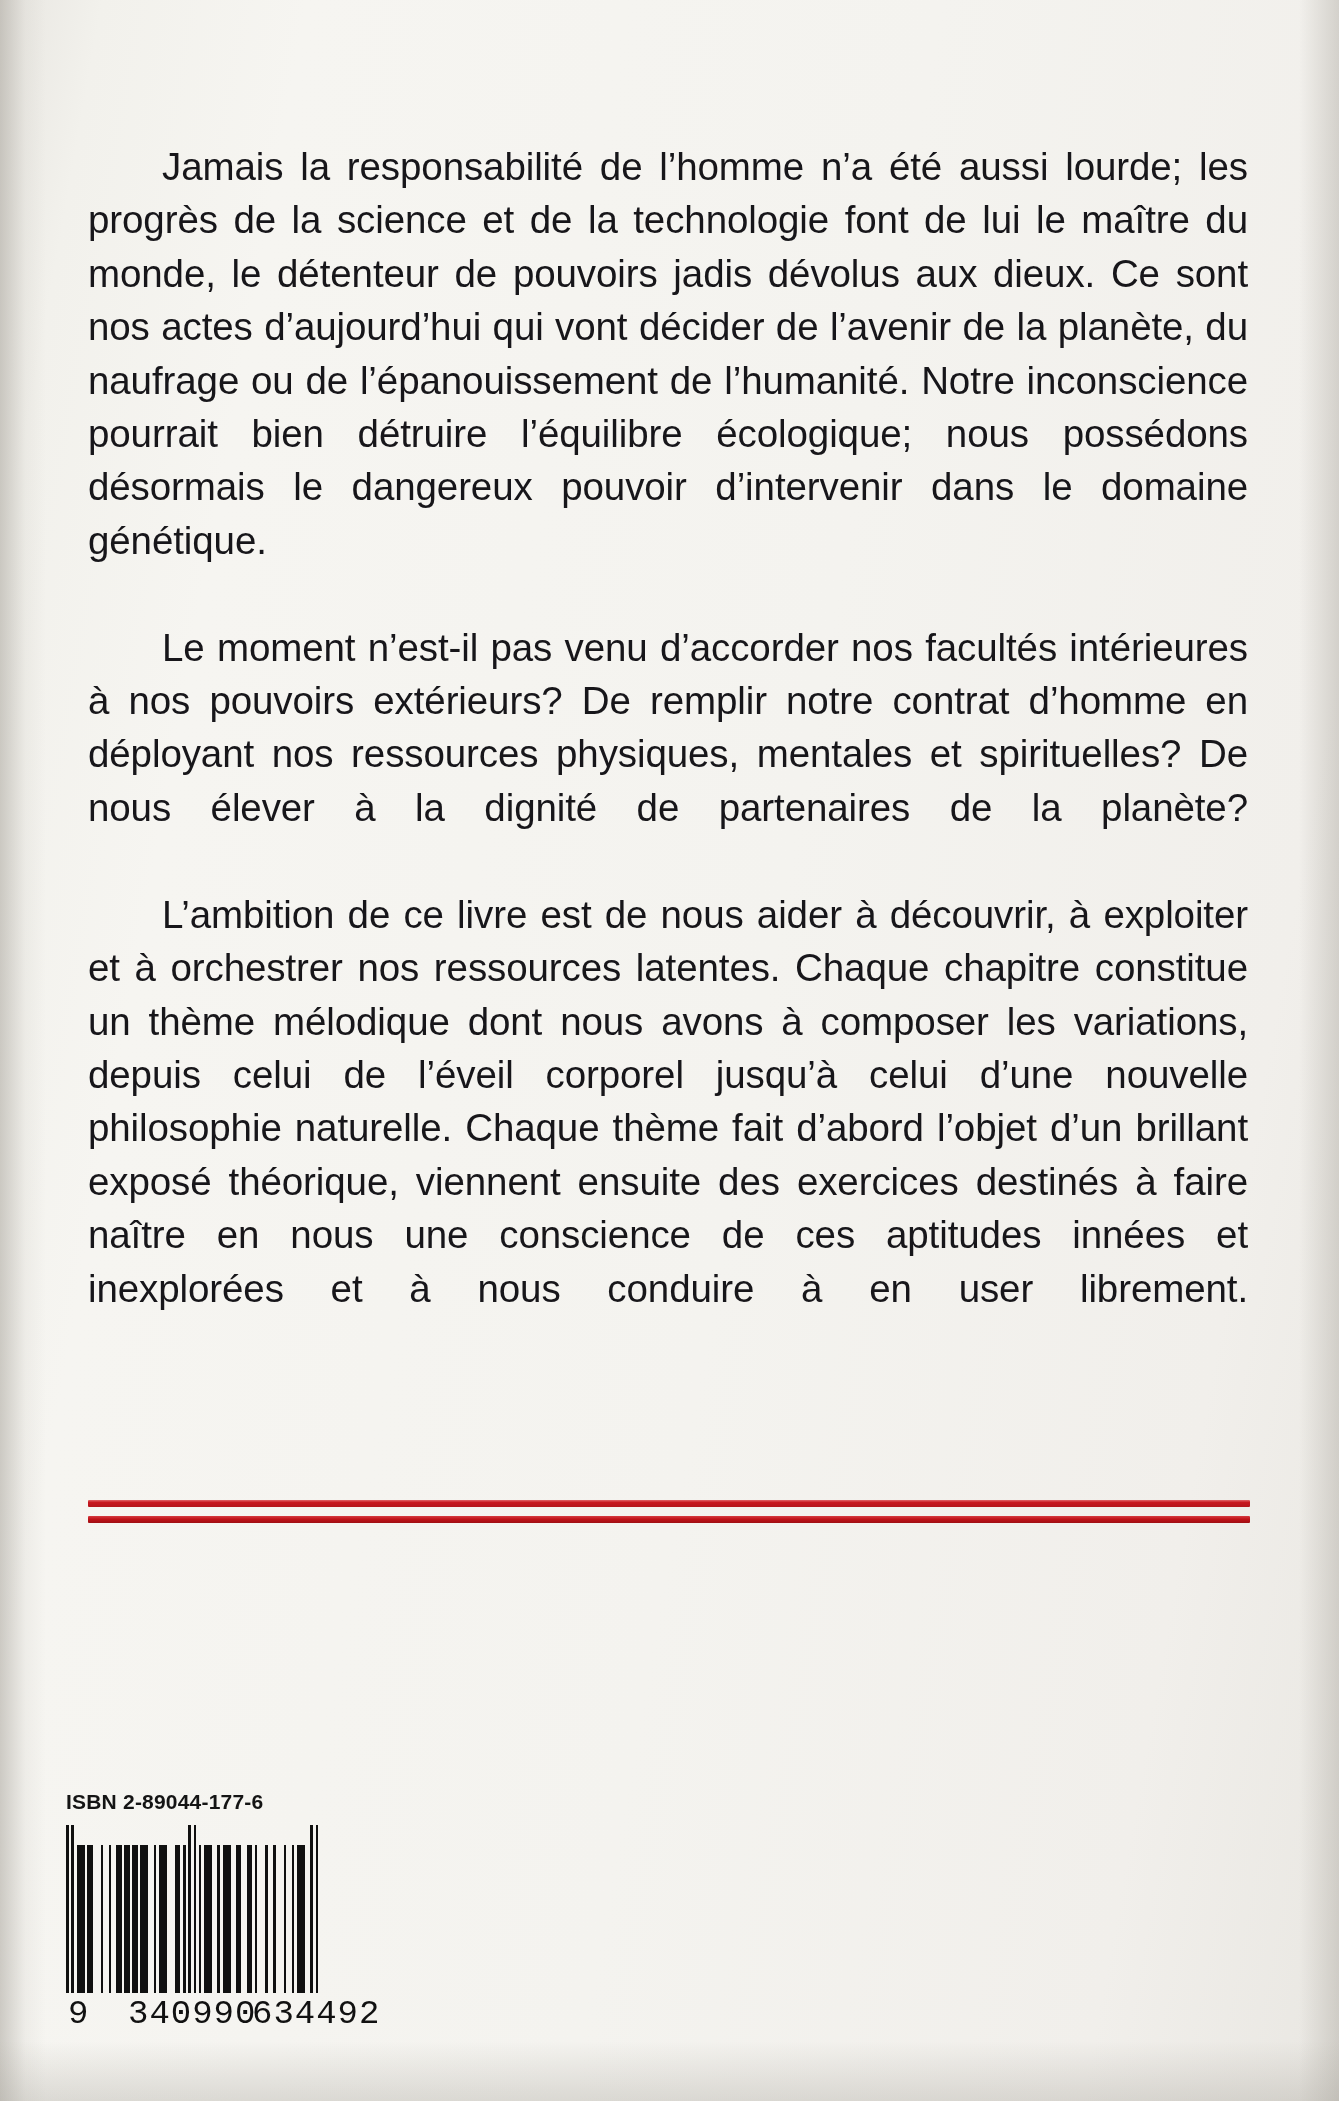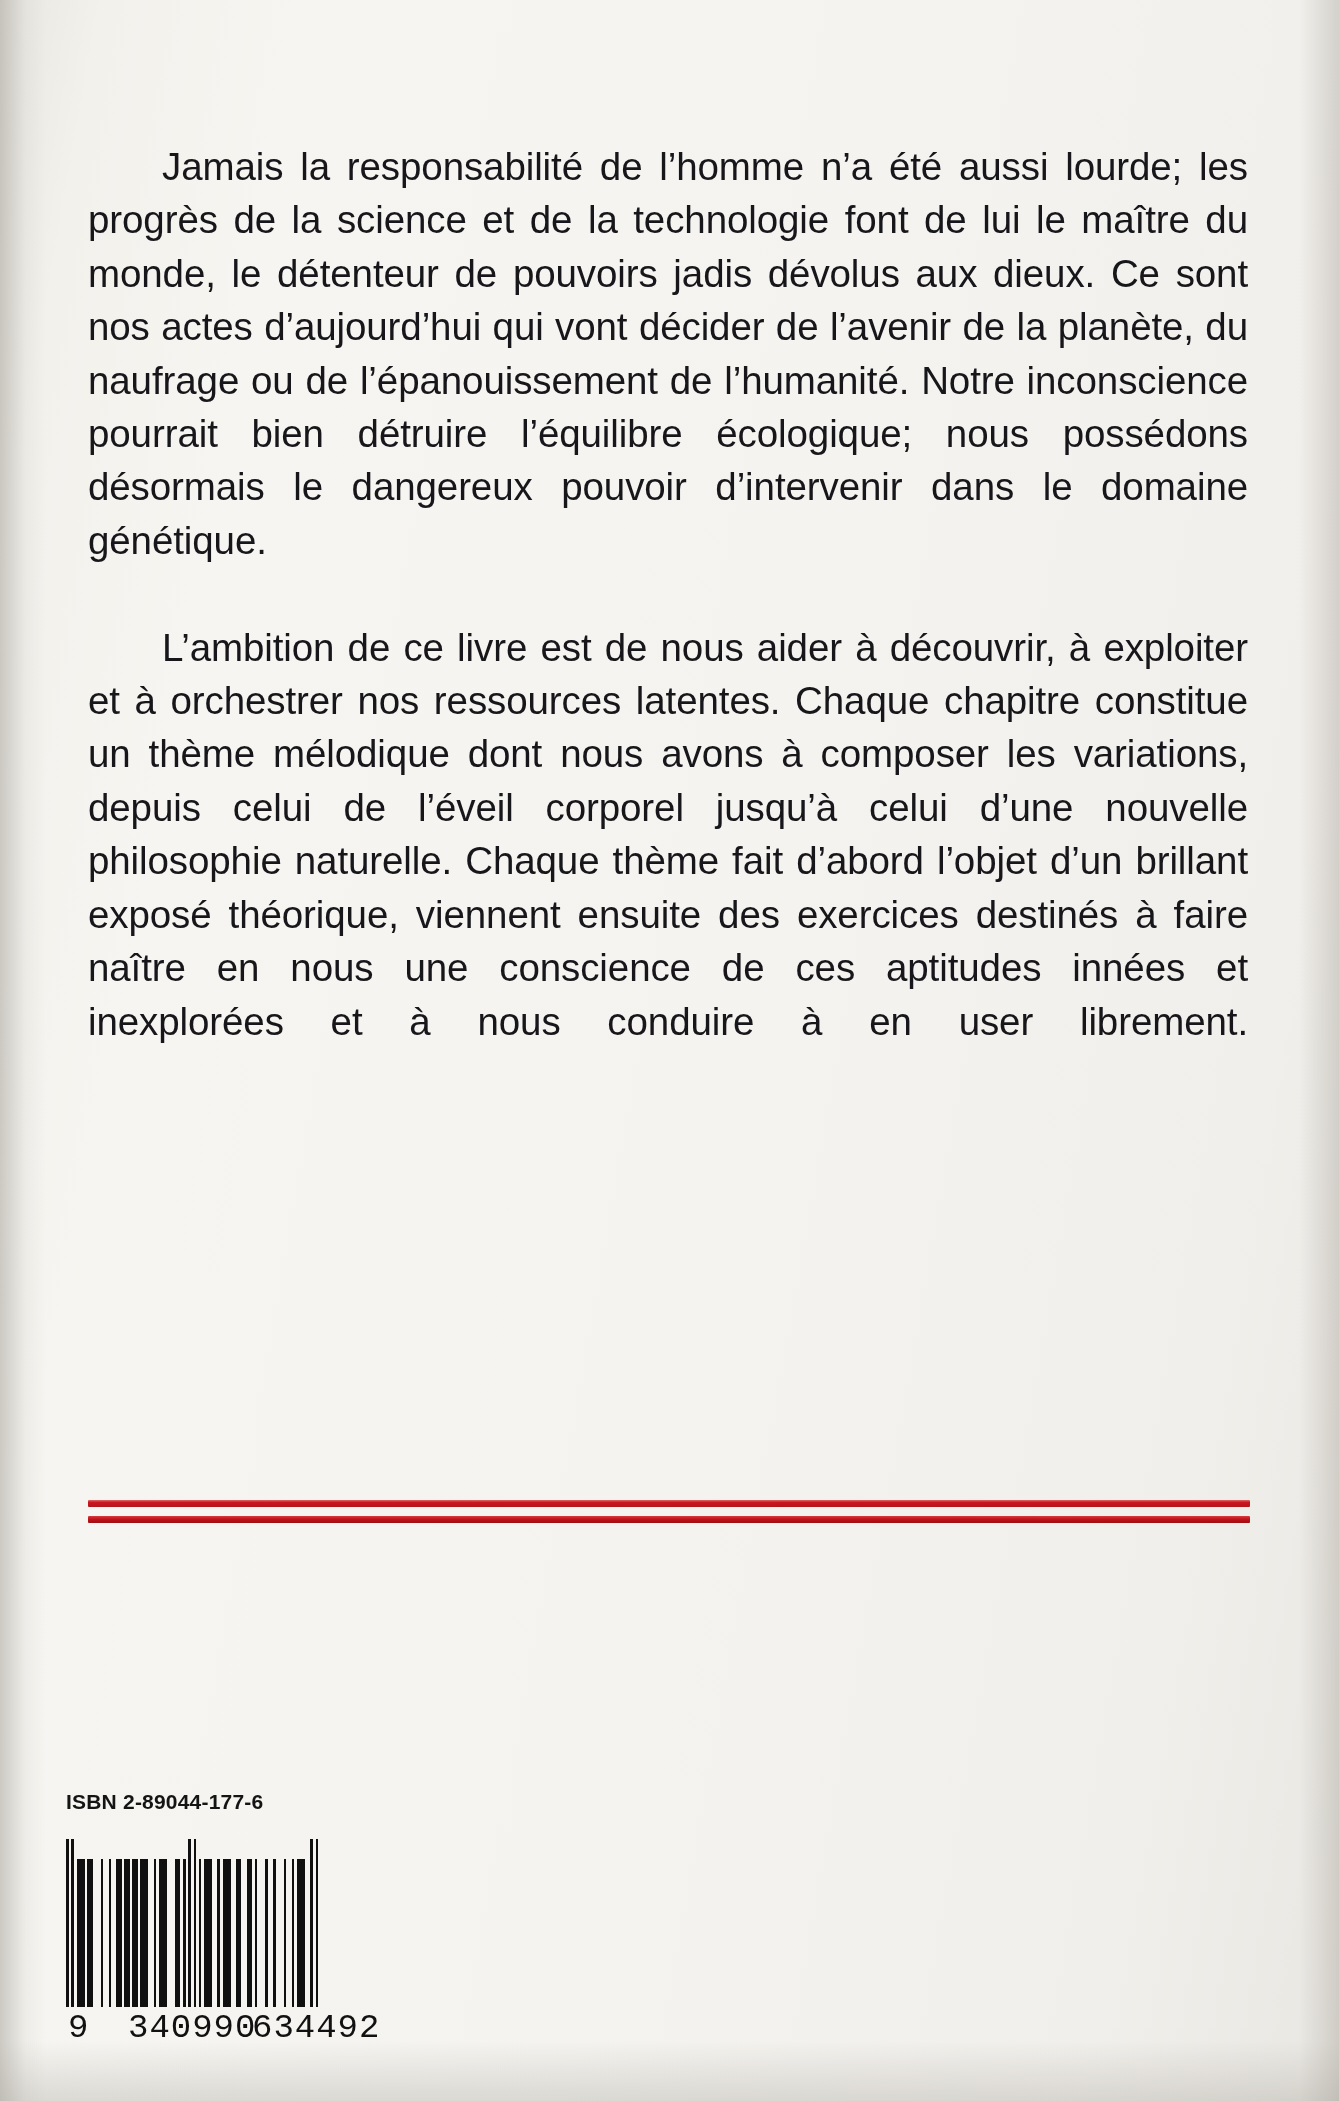--- a/index.html
+++ b/index.html
@@ -99,21 +99,21 @@
     position: absolute;
     left: 66px;
     top: 1790px;
   }
   .isbn-text {
     font-family: "Liberation Sans", sans-serif;
     font-weight: bold;
     font-size: 21px;
     letter-spacing: 0.2px;
     color: #141414;
-    margin-bottom: 25px;
+    margin-bottom: 11px;
     white-space: nowrap;
   }
 
   .barcode-wrap {
     position: relative;
     width: 255px;
   }
   .barcode {
     display: flex;
     align-items: flex-end;
@@ -155,20 +155,21 @@
 <body>
 
 <div class="cover">
 
   <div class="scan-shade-left"></div>
   <div class="scan-shade-right"></div>
   <div class="scan-shade-bottom"></div>
 
   <div class="blurb">
     <p>Jamais la responsabilité de l’homme n’a été aussi lourde; les progrès de la science et de la technologie font de lui le maître du monde, le détenteur de pouvoirs jadis dévolus aux dieux. Ce sont nos actes d’aujourd’hui qui vont décider de l’avenir de la planète, du naufrage ou de l’épanouissement de l’humanité. Notre inconscience pourrait bien détruire l’équilibre écologique; nous possédons désormais le dangereux pouvoir d’intervenir dans le domaine génétique.</p>
+    <p>Le moment n’est-il pas venu d’accorder nos facultés intérieures à nos pouvoirs extérieurs? De remplir notre contrat d’homme en déployant nos ressources physiques, mentales et spirituelles? De nous élever à la dignité de partenaires de la planète?</p>
     <p>L’ambition de ce livre est de nous aider à découvrir, à exploiter et à orchestrer nos ressources latentes. Chaque chapitre constitue un thème mélodique dont nous avons à composer les variations, depuis celui de l’éveil corporel jusqu’à celui d’une nouvelle philosophie naturelle. Chaque thème fait d’abord l’objet d’un brillant exposé théorique, viennent ensuite des exercices destinés à faire naître en nous une conscience de ces aptitudes innées et inexplorées et à nous conduire à en user librement.</p>
   </div>
 
   <div class="rules">
     <div class="rule top"></div>
     <div class="rule bottom"></div>
   </div>
 
   <div class="isbn-block">
     <div class="isbn-text">ISBN 2-89044-177-6</div>

